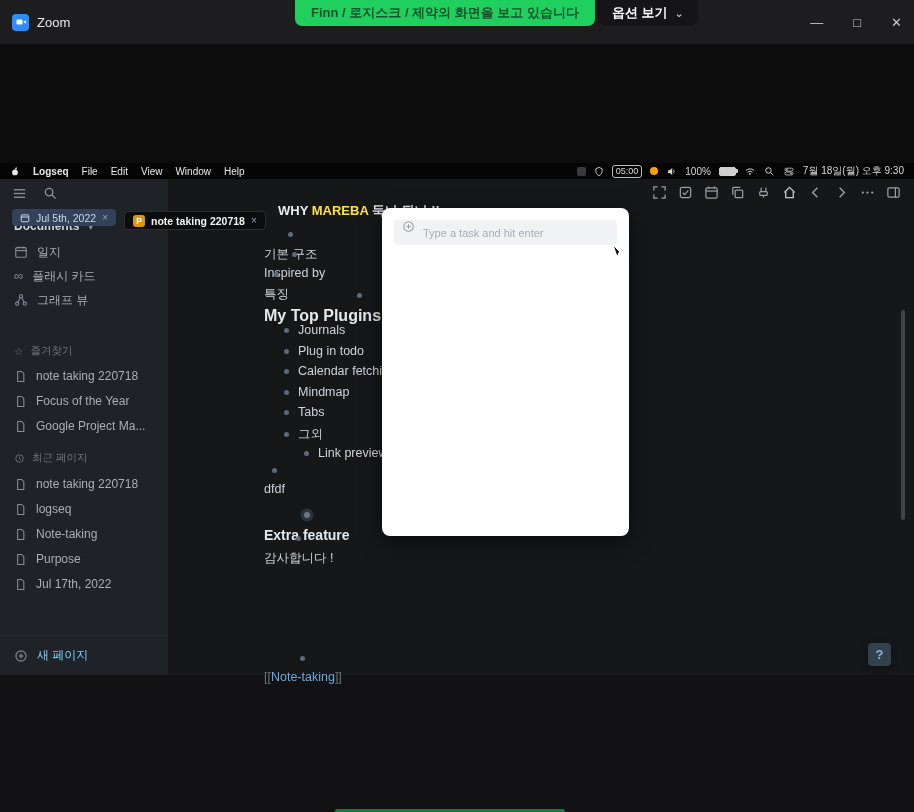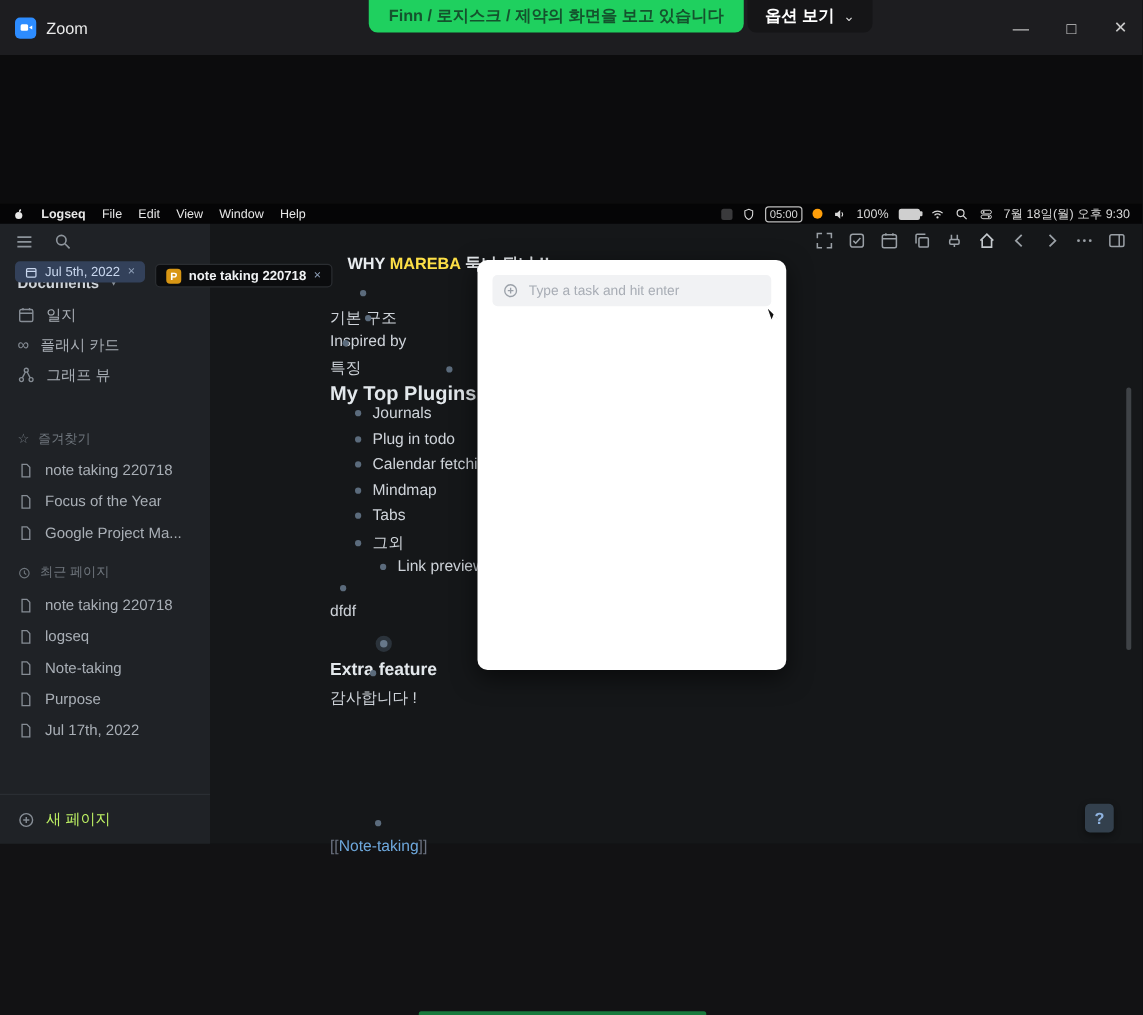--- a/index.html
+++ b/index.html
@@ -33,21 +33,21 @@
   .mb-date{font-size:10px;white-space:nowrap;}
   
   .logseq{position:absolute;top:178px;left:0;width:914px;height:497px;background:#151719;z-index:10;}
   
   .sidebar{position:absolute;top:0;left:0;width:168px;height:100%;background:#1f2226;color:#a9afb6;font-size:12px;box-sizing:border-box;}
   .sb-top{position:absolute;top:8px;left:12px;display:flex;gap:16px;color:#8d949b;}
   .sb-row{position:absolute;left:0;width:100%;height:24px;display:flex;align-items:center;gap:9px;padding-left:14px;box-sizing:border-box;cursor:default;}
   .sb-row .lbl{white-space:nowrap;overflow:hidden;text-overflow:ellipsis;max-width:118px;}
   .sb-head{position:absolute;left:14px;display:flex;align-items:center;gap:7px;font-size:10.5px;color:#6f767d;}
   .sb-ic{color:#868d95;flex:0 0 auto;}
-  .sb-newpage{position:absolute;bottom:0;left:0;width:100%;height:40px;border-top:1px solid #2a2e33;display:flex;align-items:center;gap:9px;padding-left:14px;box-sizing:border-box;color:#bef264;}
+  .sb-newpage{position:absolute;bottom:0;left:0;width:100%;height:40px;border-top:1px solid #2a2e33;display:flex;align-items:center;gap:9px;padding-left:14px;box-sizing:border-box;color:#7dd3fc;}
   .docrow{color:#cfd4da;font-weight:600;}
   .docrow .caret{color:#8d949b;font-size:10px;}
   
   .ls-toolbar{position:absolute;top:7px;right:13px;display:flex;align-items:center;gap:11px;color:#9aa0a6;}
   .ls-toolbar .tbic{cursor:pointer;}
   
   .tabs{position:absolute;top:31px;left:12px;display:flex;gap:8px;z-index:5;}
   .tab{display:inline-flex;align-items:center;gap:6px;height:17px;padding:0 8px;border-radius:4px;font-size:10.5px;cursor:pointer;}
   .tab1{background:#33415a;color:#c9d7ee;}
   .tab2{background:#0b0c0e;border:1px solid #2a2d31;color:#f0f2f4;font-weight:700;margin-top:2px;}
@@ -59,21 +59,21 @@
   .row{position:absolute;display:flex;align-items:center;gap:9px;color:#ced3d9;font-size:12.5px;white-space:nowrap;}
   .l1{left:264px;flex-direction:column;} .l2{left:284px;} .l3{left:304px;}
   .dot{width:5px;height:5px;border-radius:50%;background:#5b6b7c;flex:0 0 auto;cursor:pointer;}
   .ring{width:6px;height:6px;border-radius:50%;background:#67788a;box-shadow:0 0 0 3.5px #2b333b;flex:0 0 auto;cursor:pointer;}
   .h2row{font-size:16px;font-weight:700;color:#e3e8ec;}
   .h3row{font-size:14px;font-weight:700;color:#e3e8ec;}
   .brk{color:#6b7280;}
   .plink{color:#6ea8dc;cursor:pointer;}
   
   .task-card{position:absolute;top:30px;left:382px;width:247px;height:328px;background:#ffffff;border-radius:8px;box-shadow:0 6px 20px rgba(0,0,0,.55);z-index:6;}
-  .task-input-wrap{position:absolute;top:12px;left:12px;right:12px;height:25px;background:#f1f2f4;border-radius:4px;display:flex;align-items:center;gap:6px;padding:0 8px;box-sizing:border-box;color:#9aa0a8;}
+  .task-input-wrap{position:absolute;top:12px;left:12px;right:12px;height:25px;background:#f1f2f4;border-radius:4px;display:flex;gap:6px;padding:0 8px;box-sizing:border-box;color:#9aa0a8;}
   .task-input-wrap input{border:none;outline:none;background:transparent;font-size:11px;color:#333;width:100%;font-family:inherit;}
   .task-input-wrap input::placeholder{color:#a8adb5;}
   .cursor-arrow{position:absolute;top:66px;left:612px;z-index:7;}
   
   .scrollbar{position:absolute;right:9px;top:132px;width:4px;height:210px;background:#3f4347;border-radius:2px;cursor:pointer;}
   .help-btn{position:absolute;right:23px;top:465px;width:23px;height:23px;background:#33404d;border-radius:4px;color:#8fb3e0;font-size:13px;font-weight:700;display:flex;align-items:center;justify-content:center;cursor:pointer;box-shadow:0 2px 6px rgba(0,0,0,.4);}
 </style>
 </head>
 <body>
 

